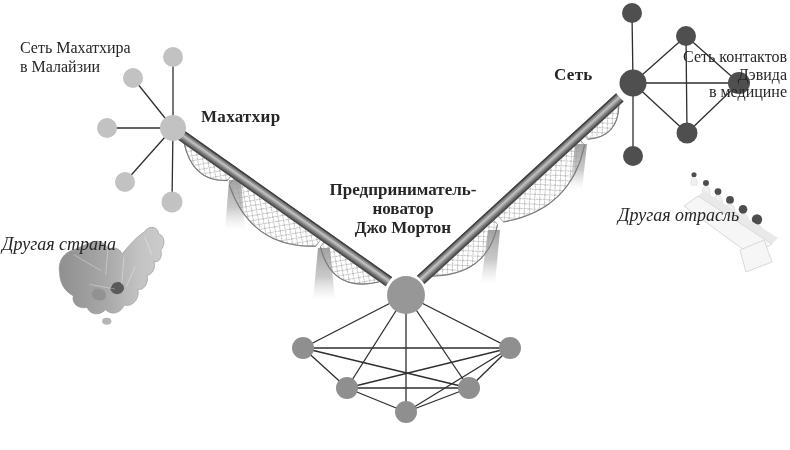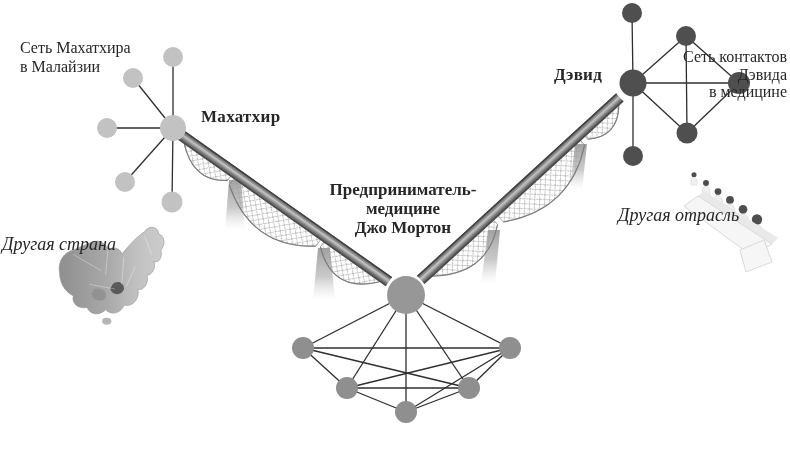--- a/index.html
+++ b/index.html
@@ -195,24 +195,24 @@
       <polygon class="desk" points="56,94 80,84 88,106 62,116"></polygon>
     </g>
   </svg>
 
   <div class="lbl b" id="lbl-mahathir">Махатхир</div>
 
   <div class="lbl" id="lbl-mahathir-net">Сеть Махатхира
 в Малайзии</div>
 
   <div class="lbl b ctr" id="lbl-joe">Предприниматель-
-медицине
+новатор
 Джо Мортон</div>
 
-  <div class="lbl b" id="lbl-david">Дэвид</div>
+  <div class="lbl b" id="lbl-david">Сеть</div>
 
   <div class="lbl rt" id="lbl-david-net">Сеть контактов
 Дэвида
 в медицине</div>
 
   <div class="lbl i" id="lbl-industry">Другая отрасль</div>
 
   <div class="lbl i" id="lbl-country">Другая страна</div>
 
 </div>

